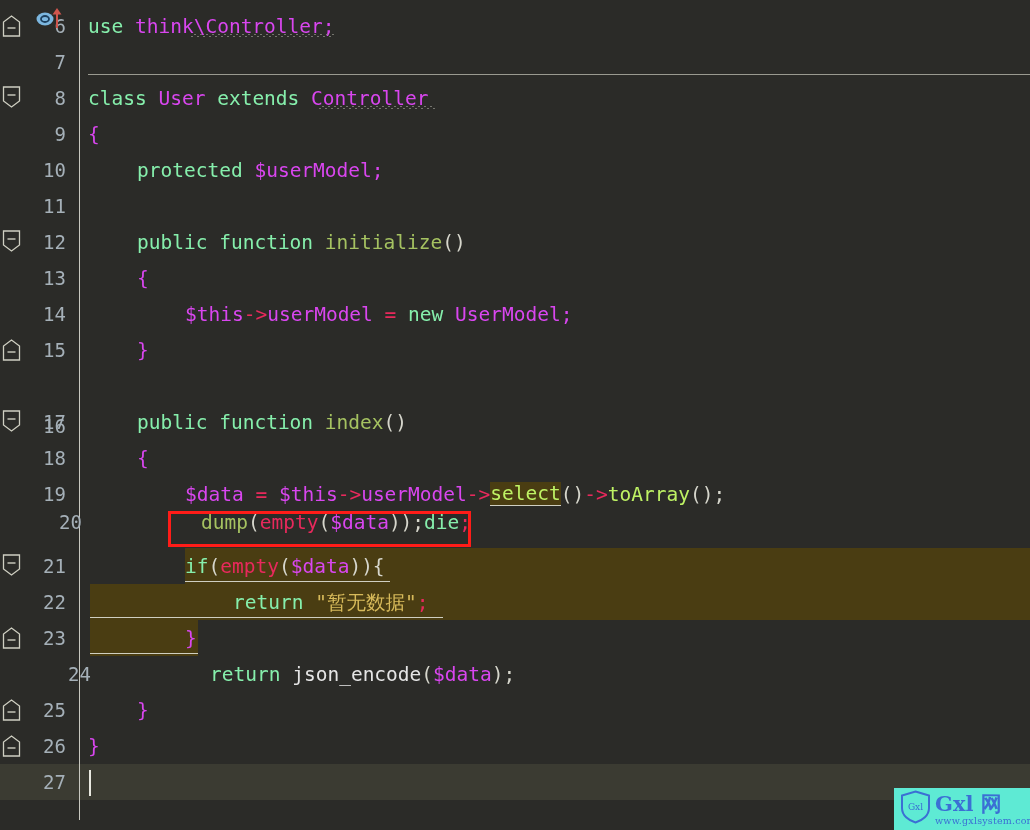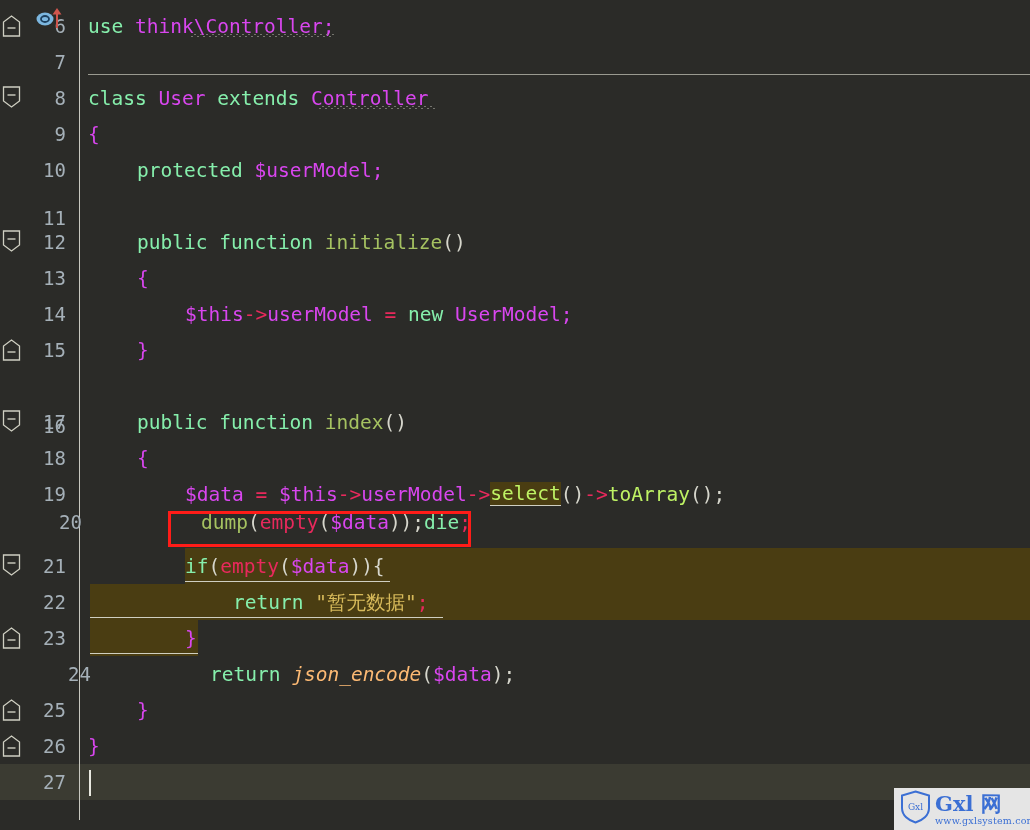--- a/index.html
+++ b/index.html
@@ -102,21 +102,21 @@
   
   .kw      { color: #86efac; }   
   .plain   { color: #d946ef; }
   .fn      { color: #a5c261; }
   .method  { color: #bef264; }
   .arrow   { color: #e8295c; }
   .op      { color: #e8295c; }
   .paren   { color: #d6d6cc; }
   .str     { color: #d7ba5a; }
   .builtin { color: #e8295c; }
-  .inherit { color: #fdba74; font-style: italic; }
+  .inherit { color: #e5e5e5; }
 
   
   .hl-block {
     position: absolute;
     background: #4a3d12;
     z-index: 1;
   }
   .hl-underline {
     position: absolute;
     height: 1px;
@@ -167,21 +167,21 @@
       radial-gradient(circle at 5px 0px, #8d8d84 1px, transparent 1.2px);
     background-size: 6px 4px;
     opacity: 0.75;
   }
 
   
   .watermark {
     position: absolute;
     left: 894px; top: 788px;
     width: 136px; height: 42px;
-    background: #e5e5e5;
+    background: #5eead4;
     display: flex;
     align-items: center;
     z-index: 20;
     overflow: hidden;
   }
   .wm-shield { margin-left: 6px; flex: 0 0 auto; }
   .wm-text {
     margin-left: 4px;
     display: flex;
     flex-direction: column;
@@ -277,21 +277,21 @@
 
   <div class="row" style="top:152px;padding-left:8px;">
     <div class="gutter">
       <span class="lineno">10</span>
     </div>
     <div class="code" style="left:137px;">
       <span class="kw">protected</span><span class="plain"> $userModel;</span>
     </div>
   </div>
 
-  <div class="row" style="top:200px;">
+  <div class="row" style="top:188px;">
     <div class="gutter">
       <span class="lineno">11</span>
     </div>
     <div class="code"></div>
   </div>
 
   <div class="row" style="top:224px;">
     <div class="gutter">
       <span class="lineno">12</span>
     </div>

